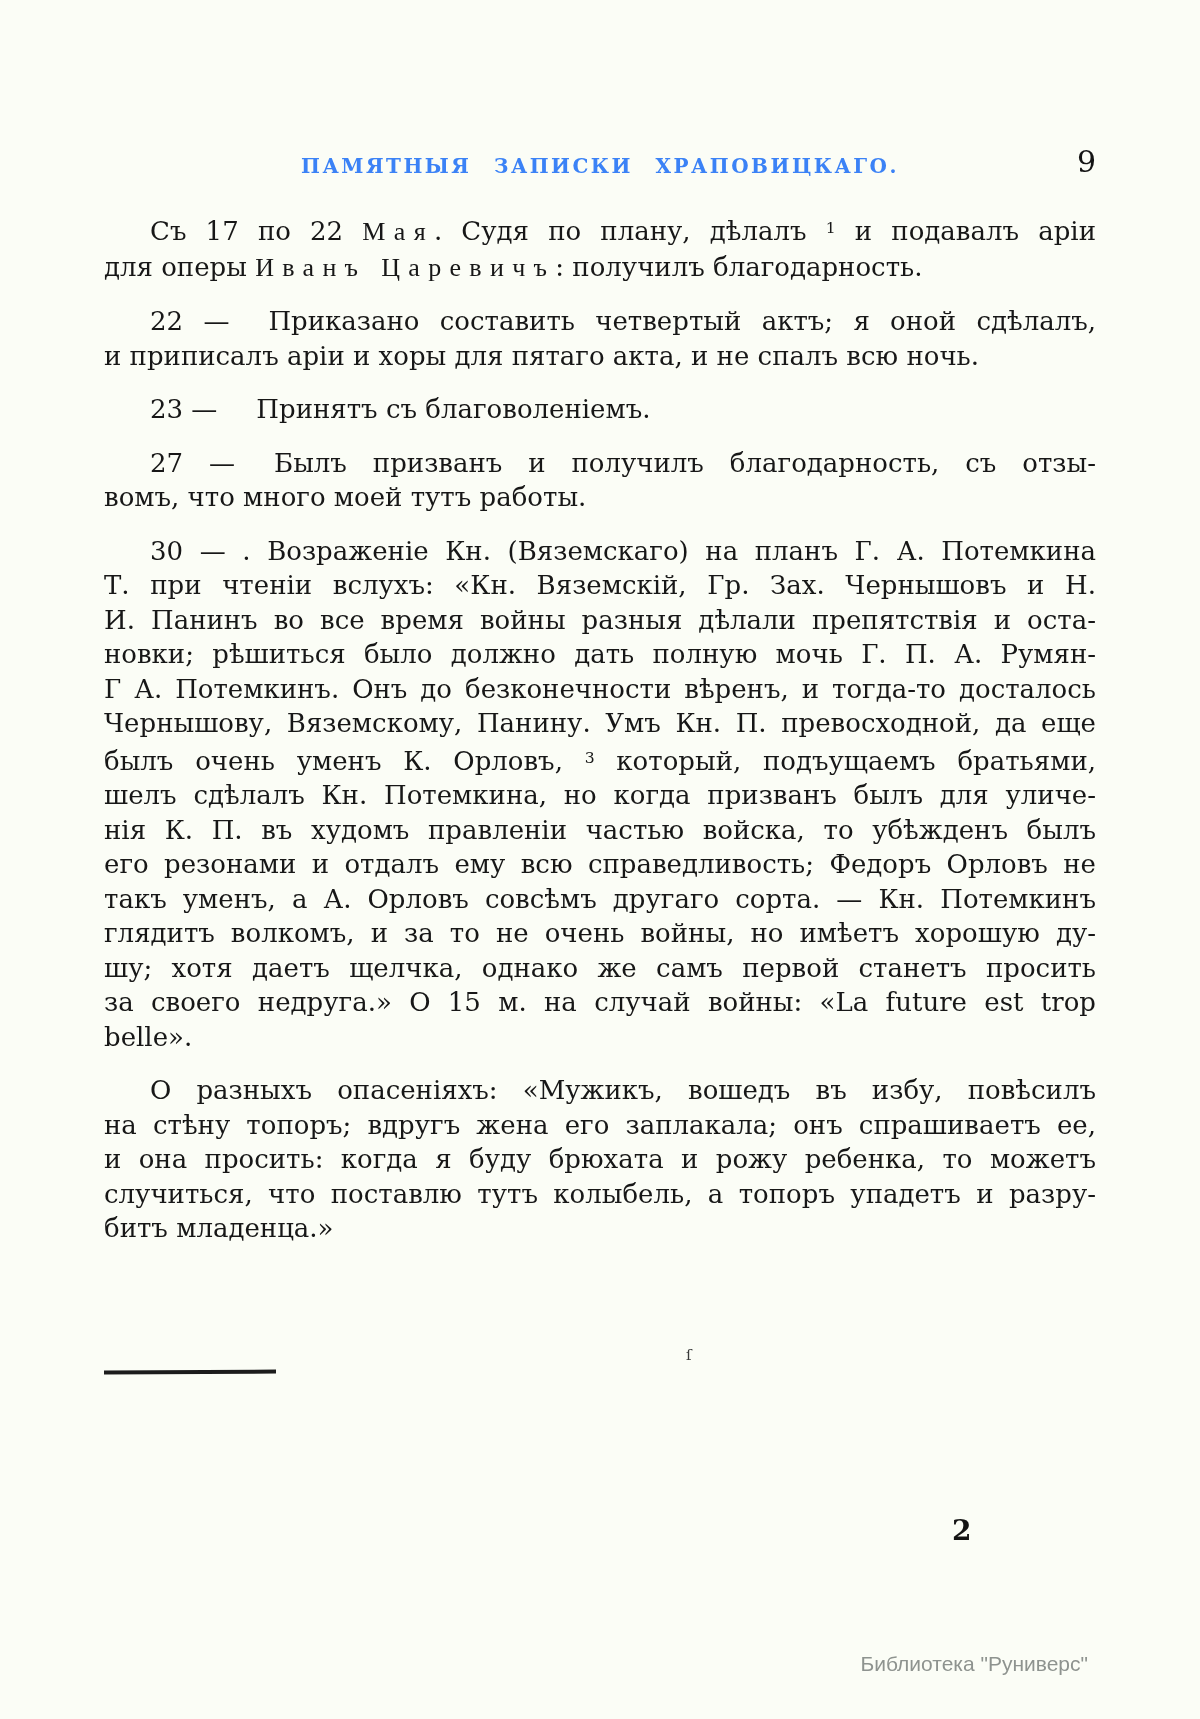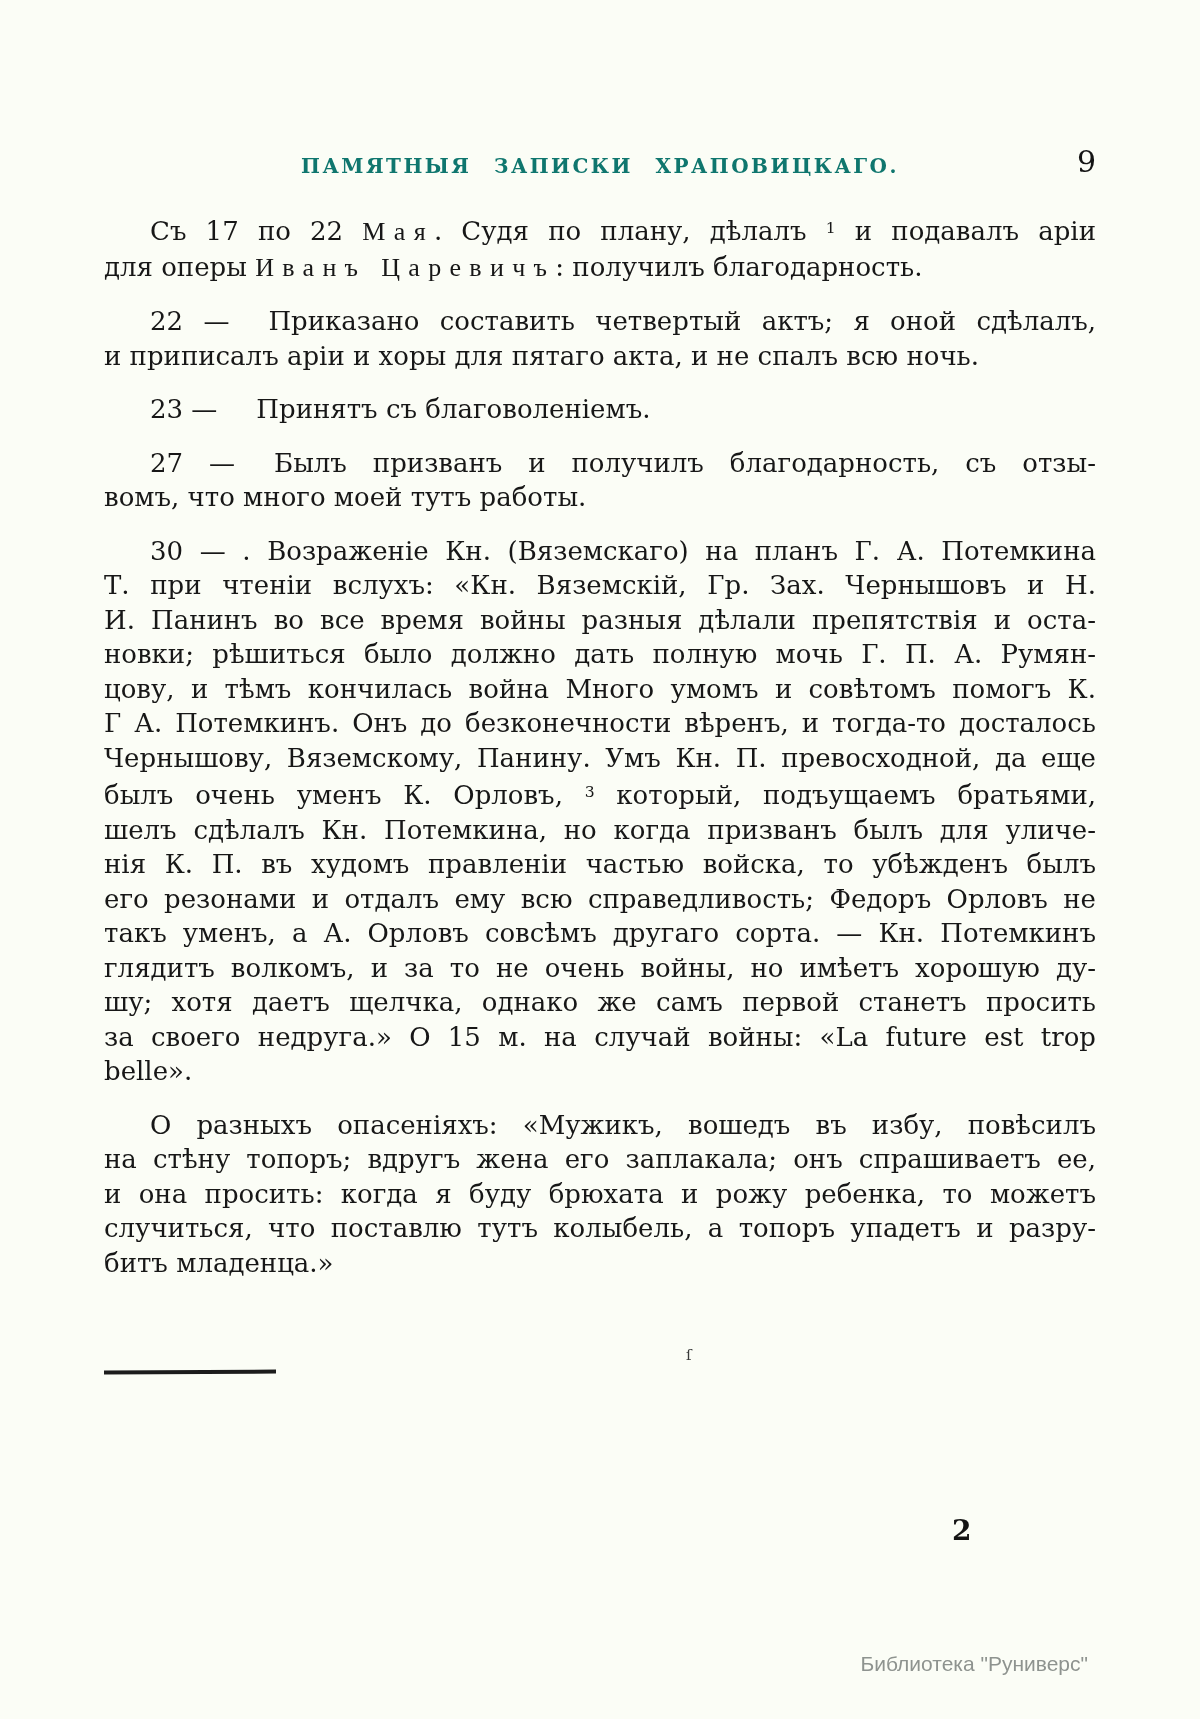--- a/index.html
+++ b/index.html
@@ -2,21 +2,21 @@
 <html><head>
 <meta charset="utf-8">
 <style>
   html,body{margin:0;padding:0;background:#fbfdf6;}
   .page{
     position:relative;width:1200px;height:1719px;background:#fbfdf6;
     font-family:"DejaVu Serif",serif;color:#171717;overflow:hidden;
   }
   .header-title{
     position:absolute;top:154px;left:0;width:1200px;text-align:center;
-    font-size:20px;font-weight:700;letter-spacing:2.5px;word-spacing:13px;color:#0f766e;
+    font-size:20px;font-weight:700;letter-spacing:2.5px;word-spacing:13px;color:#3b82f6;
   }
   .page-number{position:absolute;top:144px;right:104px;font-size:30px;color:#141414;}
   .text-block{position:absolute;top:211px;left:104px;width:992px;font-size:26px;}
   .para + .para{margin-top:19px;}
   .line{line-height:34.5px;text-align:justify;text-align-last:justify;}
   .line.endp{text-align-last:left;}
   .line.first{text-indent:46px;}
   .seg.sp{letter-spacing:0.32em;font-family:Liberation Serif, serif;}
   .seg.sup{vertical-align:0.45em;font-size:0.6em;}
   .seg.g{display:inline-block;width:1.5em;}
@@ -51,21 +51,20 @@
       </div>
       <div class="para">
         <div class="line first"><span class="seg n">27 —</span><span class="seg g"></span><span class="seg n">Былъ призванъ и получилъ благодарность, съ отзы-</span></div>
         <div class="line endp"><span class="seg n">вомъ, что много моей тутъ работы.</span></div>
       </div>
       <div class="para">
         <div class="line first"><span class="seg n">30 — . Возраженіе Кн. (Вяземскаго) на планъ Г. А. Потемкина</span></div>
         <div class="line"><span class="seg n">Т. при чтеніи вслухъ: «Кн. Вяземскій, Гр. Зах. Чернышовъ и Н.</span></div>
         <div class="line"><span class="seg n">И. Панинъ во все время войны разныя дѣлали препятствія и оста-</span></div>
         <div class="line"><span class="seg n">новки; рѣшиться было должно дать полную мочь Г. П. А. Румян-</span></div>
-        <div class="line"><span class="seg n">цову, и тѣмъ кончилась война  Много умомъ и совѣтомъ помогъ К.</span></div>
         <div class="line"><span class="seg n">Г А. Потемкинъ. Онъ до безконечности вѣренъ, и тогда-то досталось</span></div>
         <div class="line"><span class="seg n">Чернышову, Вяземскому, Панину. Умъ Кн. П. превосходной, да еще</span></div>
         <div class="line"><span class="seg n">былъ очень уменъ К. Орловъ, </span><span class="seg sup">3</span><span class="seg n"> который, подъущаемъ братьями,</span></div>
         <div class="line"><span class="seg n">шелъ сдѣлалъ Кн. Потемкина, но когда призванъ былъ для уличе-</span></div>
         <div class="line"><span class="seg n">нія К. П. въ худомъ правленіи частью войска, то убѣжденъ былъ</span></div>
         <div class="line"><span class="seg n">его резонами и отдалъ ему всю справедливость; Федоръ Орловъ не</span></div>
         <div class="line"><span class="seg n">такъ уменъ, а А. Орловъ совсѣмъ другаго сорта. — Кн. Потемкинъ</span></div>
         <div class="line"><span class="seg n">глядитъ волкомъ, и за то не очень войны, но имѣетъ хорошую ду-</span></div>
         <div class="line"><span class="seg n">шу; хотя даетъ щелчка, однако же самъ первой станетъ просить</span></div>
         <div class="line"><span class="seg n">за своего недруга.» О 15 м. на случай войны: «La future est trop</span></div>

